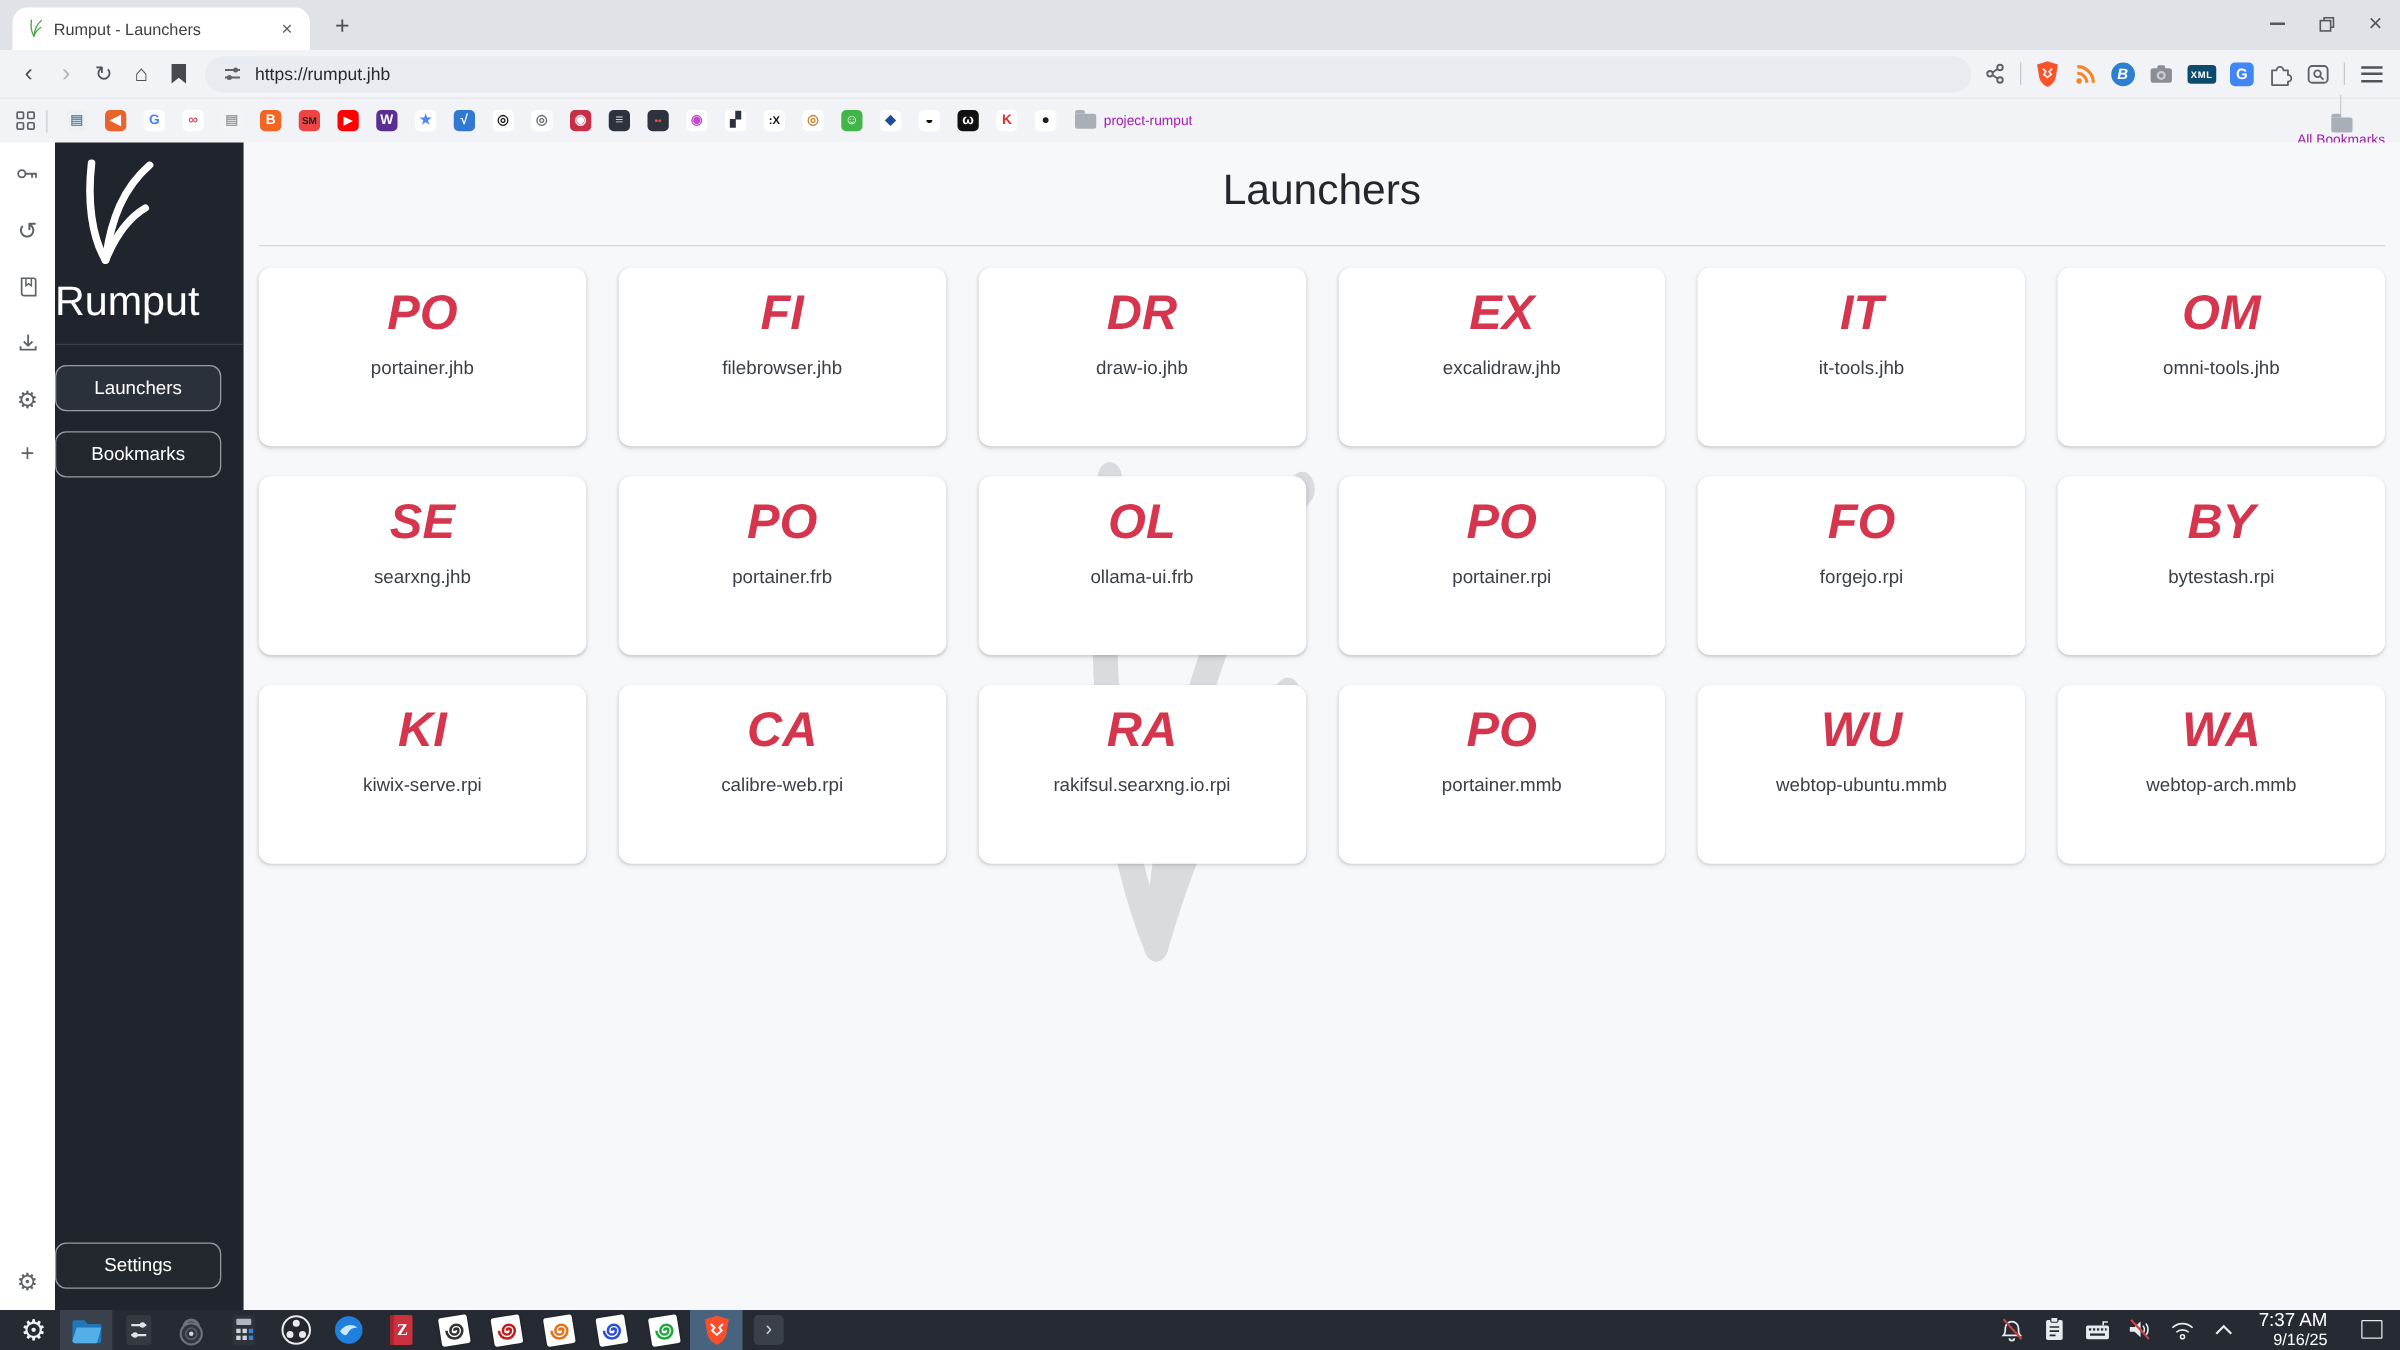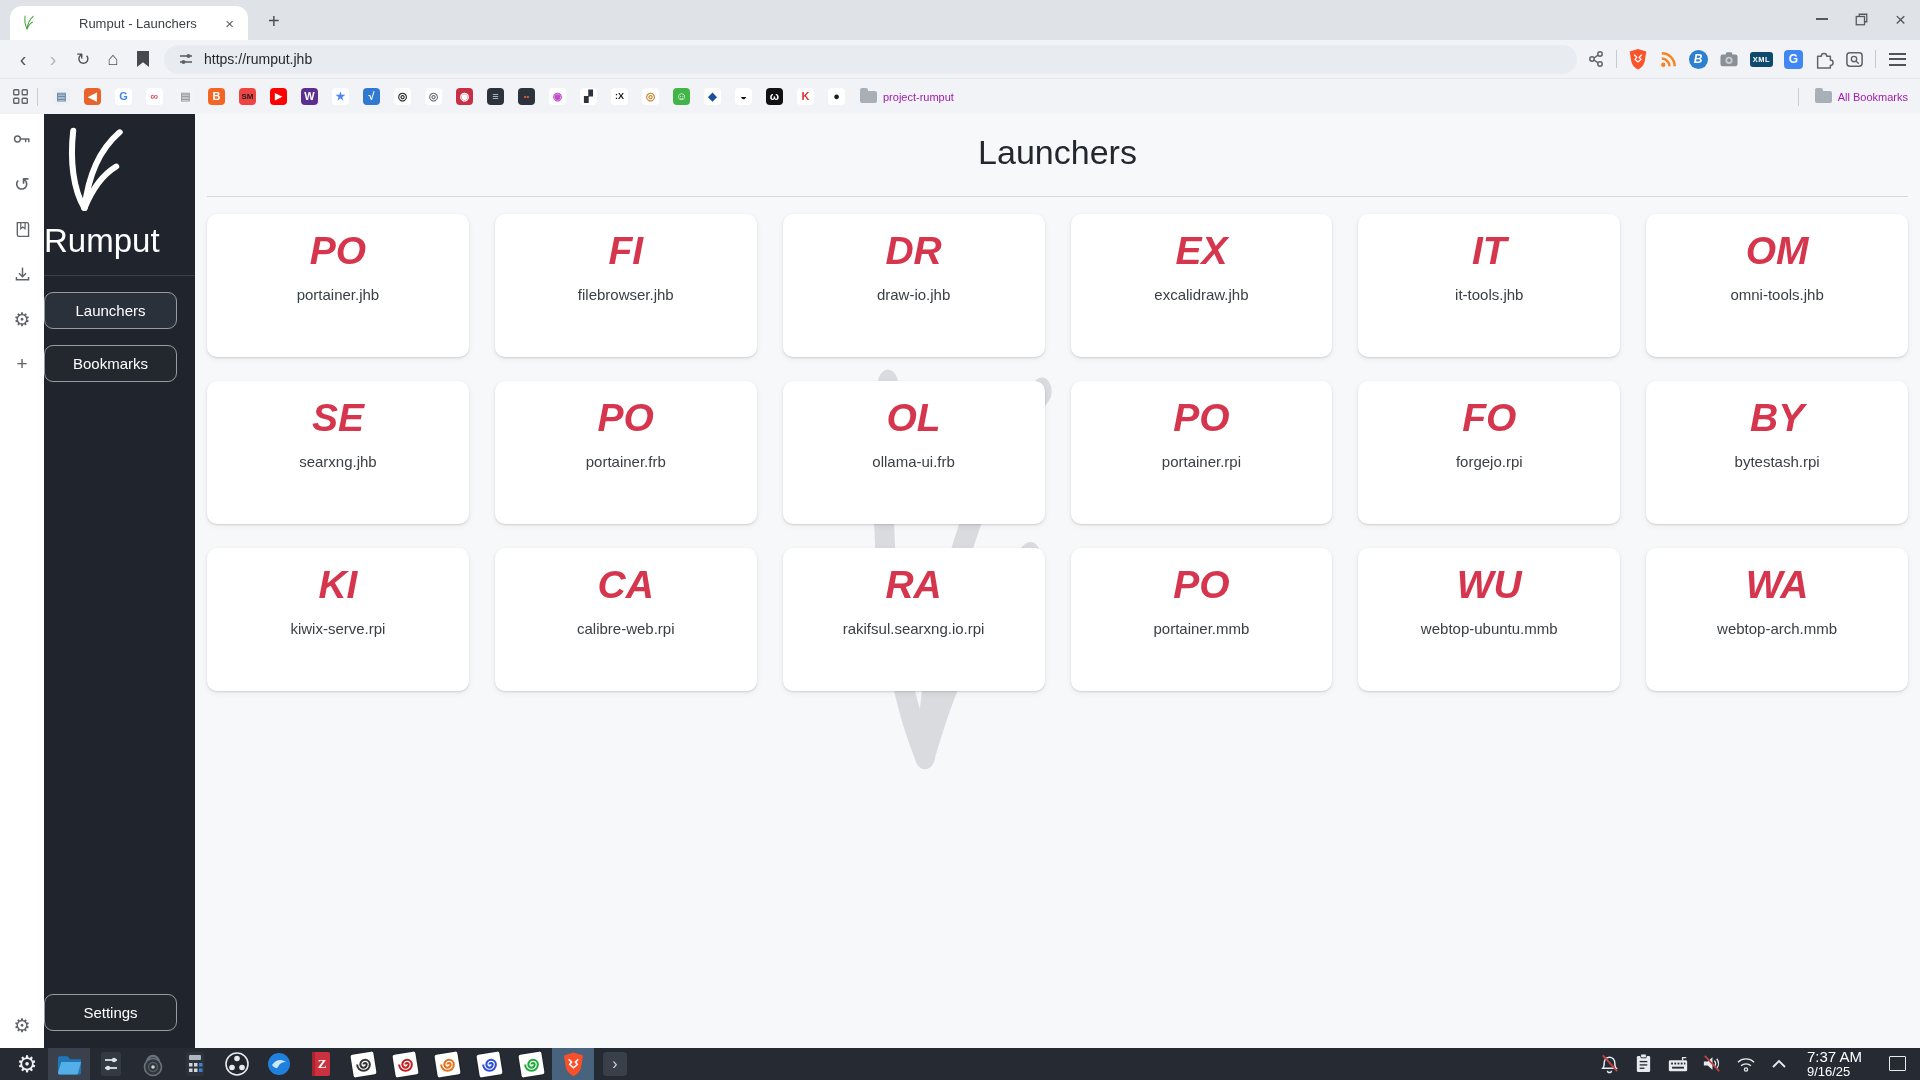--- a/index.html
+++ b/index.html
@@ -2,21 +2,21 @@
 <html style="--accent: #d6364d;"><head>
 <meta charset="utf-8">
 <style>
   * { margin:0; padding:0; box-sizing:border-box; }
   html,body { width:1920px; height:1080px; overflow:hidden; font-family:"Liberation Sans", sans-serif; background:#fff; }
   button { font-family:inherit; border:none; background:none; cursor:pointer; }
 
   
   .tabstrip { height:40px; background:#dfe2e7; display:flex; align-items:flex-end; position:relative; }
   .tab { margin-left:10px; width:238px; height:34px; background:#fff; border-radius:12px 12px 0 0; display:flex; align-items:center; padding:0 10px; gap:8px; }
-  .tab-title { flex:1; font-size:13px; color:#3c4043; white-space:nowrap; overflow:hidden; text-overflow:ellipsis;margin-left:36px; }
+  .tab-title { flex:1; font-size:13px; color:#3c4043; white-space:nowrap; overflow:hidden; text-overflow:ellipsis; }
   .tab-close { font-size:15px; color:#5f6368; line-height:1; padding:2px 4px; border-radius:50%; }
   .newtab-btn { font-size:20px; color:#4a4d52; margin:0 0 5px 12px; padding:2px 8px; }
   .win-controls { position:absolute; right:14px; top:0; height:38px; display:flex; align-items:center; gap:26px; color:#55585d; }
   .win-min { width:12px; height:2px; background:#55585d; display:inline-block; }
   .win-close { font-size:19px; line-height:1; }
 
   
   .toolbar { height:38px; background:#f1f3f6; display:flex; align-items:center; padding:0 8px; }
   .nav-ic { width:30px; height:30px; display:grid; place-items:center; color:#4f5357; font-size:20px; border-radius:50%; }
   .nav-ic.disabled { color:#b2b5ba; }
@@ -33,21 +33,21 @@
   .gtrans { width:19px; height:19px; background:#4086f4; border-radius:4px; color:#fff; font-size:12px; font-weight:bold; display:grid; place-items:center; }
   .bcircle { width:19px; height:19px; background:#2d7fd0; border-radius:50%; color:#fff; font-size:12px; font-weight:bold; font-style:italic; display:grid; place-items:center; }
 
   
   .bookmarksbar { height:36px; background:#f1f3f6; display:flex; align-items:center; padding:0 12px; border-top:1px solid #e4e6ea; }
   .fav { width:17px; height:17px; border-radius:4px; display:grid; place-items:center; font-size:11px; font-weight:bold; margin:0 7px; line-height:1; }
   .bsep { width:1px; height:18px; background:#c9ccd1; margin:0 8px; }
   .folder-ic { width:17px; height:12px; background:#a9afb7; border-radius:1px 2px 2px 2px; position:relative; display:inline-block; margin:0 6px 0 8px; }
   .folder-ic::before { content:""; position:absolute; top:-3px; left:0; width:8px; height:3px; background:#a9afb7; border-radius:2px 2px 0 0; }
   .bm-label { font-size:11px; color:#a21caf; }
-  .all-bookmarks { margin-left:auto; display:flex; align-items:center; }
+  .all-bookmarks { margin-left:auto; display:flex; align-items:center;flex-direction:column; }
 
   
   .workspace { display:flex; height:934px; }
   .bstrip { width:44px; background:#fff; display:flex; flex-direction:column; align-items:center; padding:14px 0 12px; gap:23px; color:#5f6368; }
   .strip-ic { width:22px; height:22px; display:grid; place-items:center; font-size:19px; color:#5f6368; }
   .strip-bottom { margin-top:auto; }
 
   .sidebar { width:151px; background:#20252d; display:flex; flex-direction:column; align-items:flex-start; }
   .logo { margin-top:10px; color:#fff; }
   .brand { color:#fff; font-size:33px; margin-top:0px; font-weight:400; }
@@ -69,21 +69,21 @@
   
   .taskbar { height:32px; background:#262b33; display:flex; align-items:center; padding:0 6px; }
   .tb-left { display:flex; align-items:center; height:32px; }
   .tb-app { width:42px; height:32px; display:grid; place-items:center; }
   .tb-app.active { background:#3a414d; }
   .tb-app.active-blue { background:#47637e; }
   .menu-gear { color:#eef1f5; font-size:23px; line-height:1; }
   .expander { width:24px; height:24px; background:#3a404a; border-radius:4px; color:#cfd4da; font-size:16px; display:grid; place-items:center; }
   .tray { margin-left:auto; display:flex; align-items:center; gap:13px; padding-right:8px; }
   .tray-ic { width:21px; height:21px; display:grid; place-items:center; }
-  .clock { text-align:left; color:#fff; line-height:1.05; margin:0 4px; }
+  .clock { text-align:right; color:#fff; line-height:1.05; margin:0 4px; }
   .clock-time { font-size:15px; }
   .clock-date { font-size:13px; }
   .show-desktop { width:17px; height:15px; border:1.5px solid #e7eaee; border-radius:1px; margin-left:10px; }
   .paper { position:relative; width:25px; height:25px; display:grid; place-items:center; }
   .paper::before { content:""; position:absolute; inset:1px; background:#fff; transform:rotate(-9deg); border-radius:2px; box-shadow:0 0 2px rgba(0,0,0,.5); }
   .paper svg { position:relative; }
 </style>
 </head>
 <body>
 

